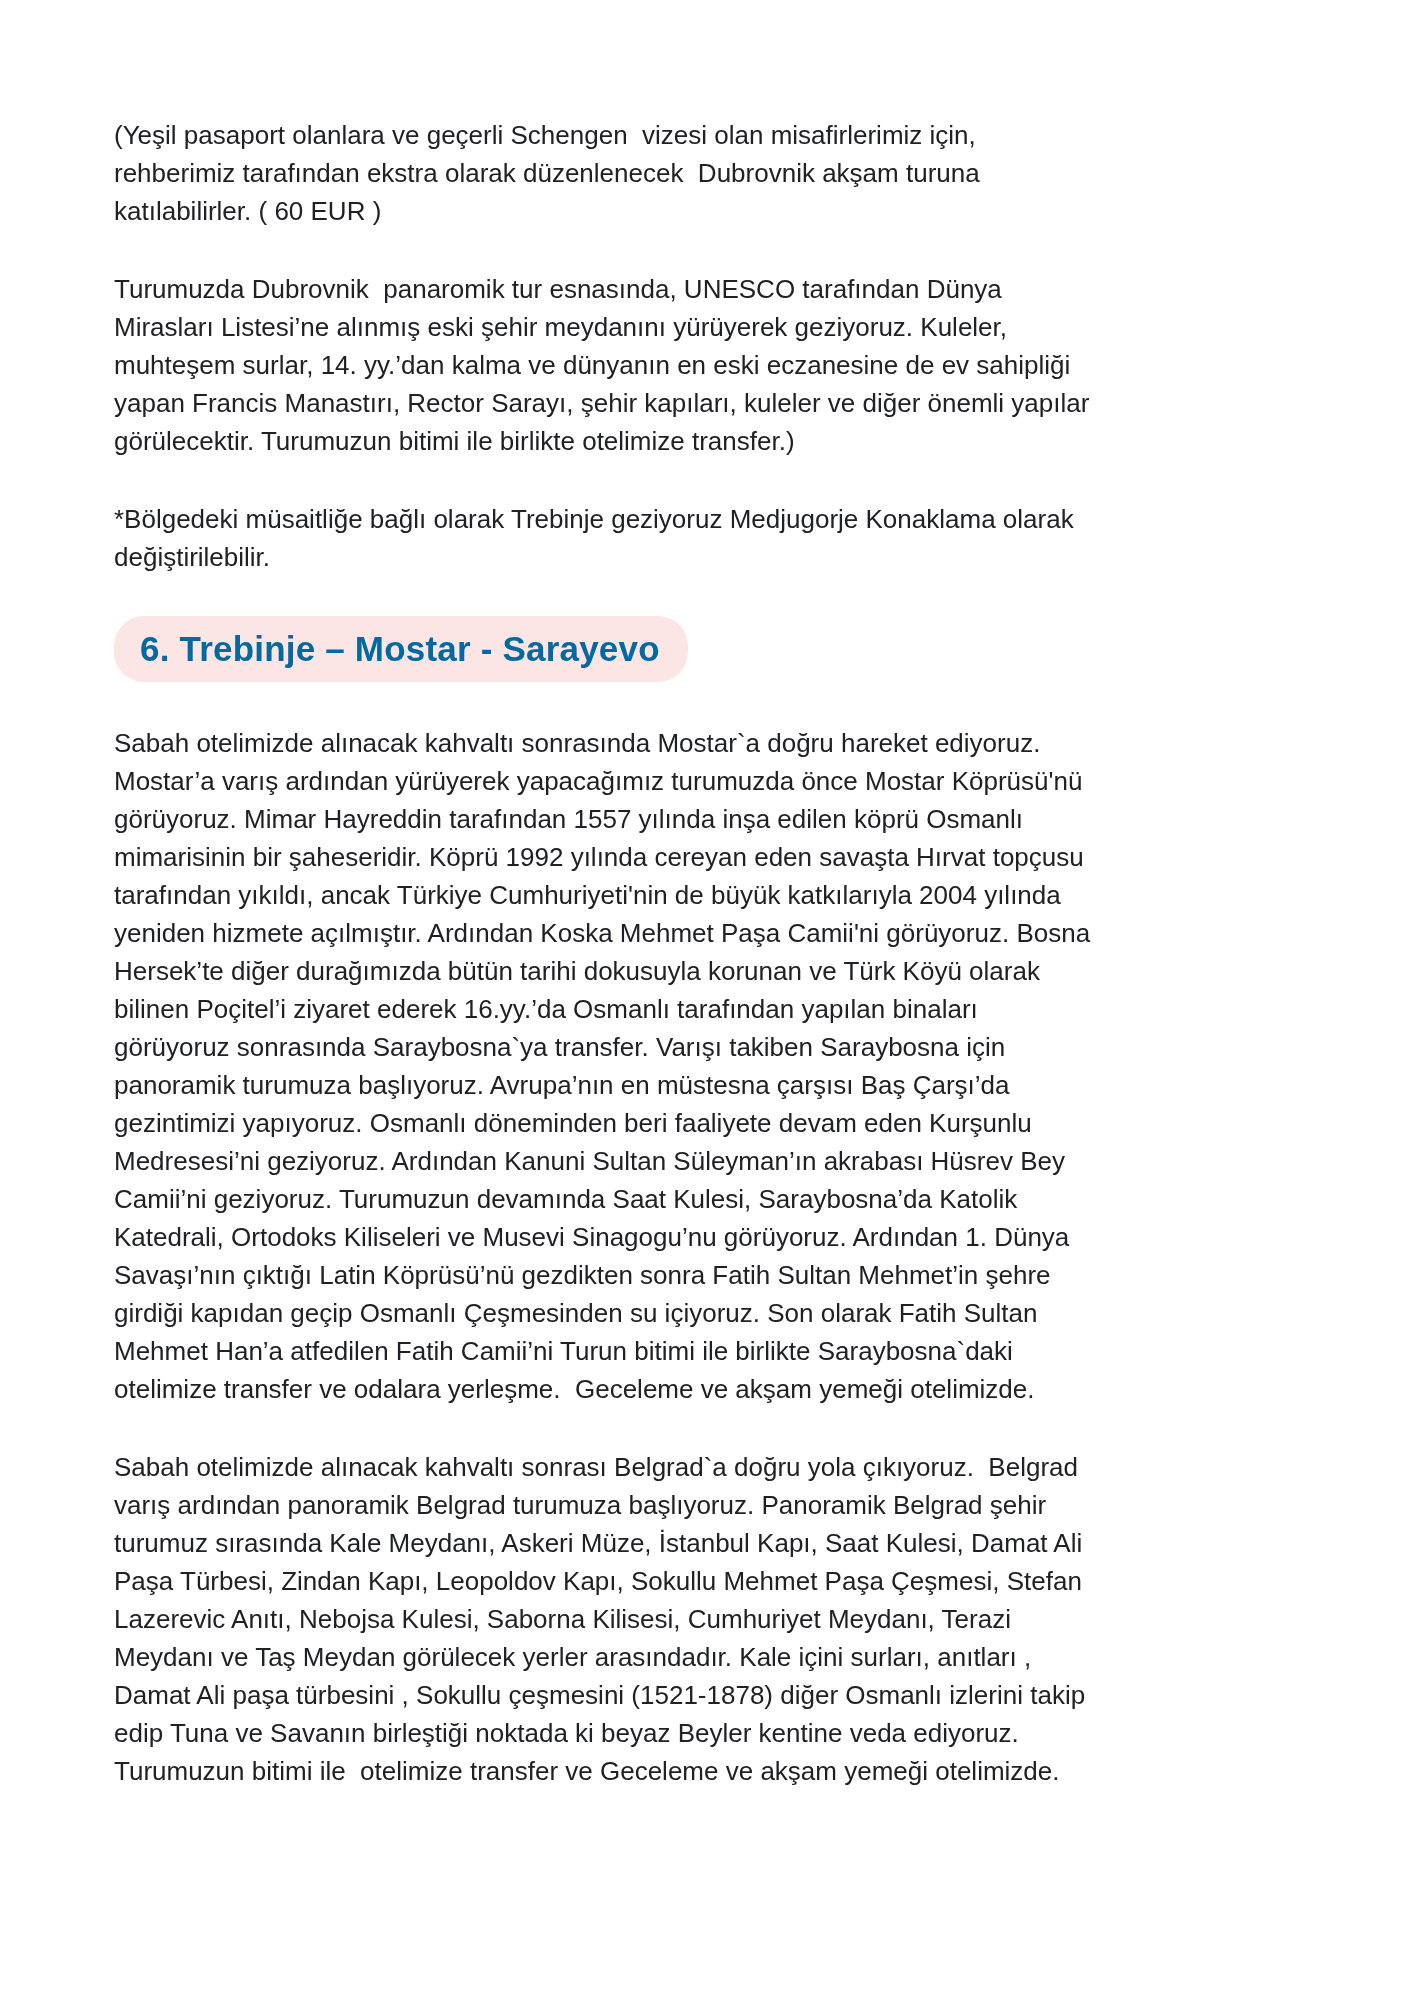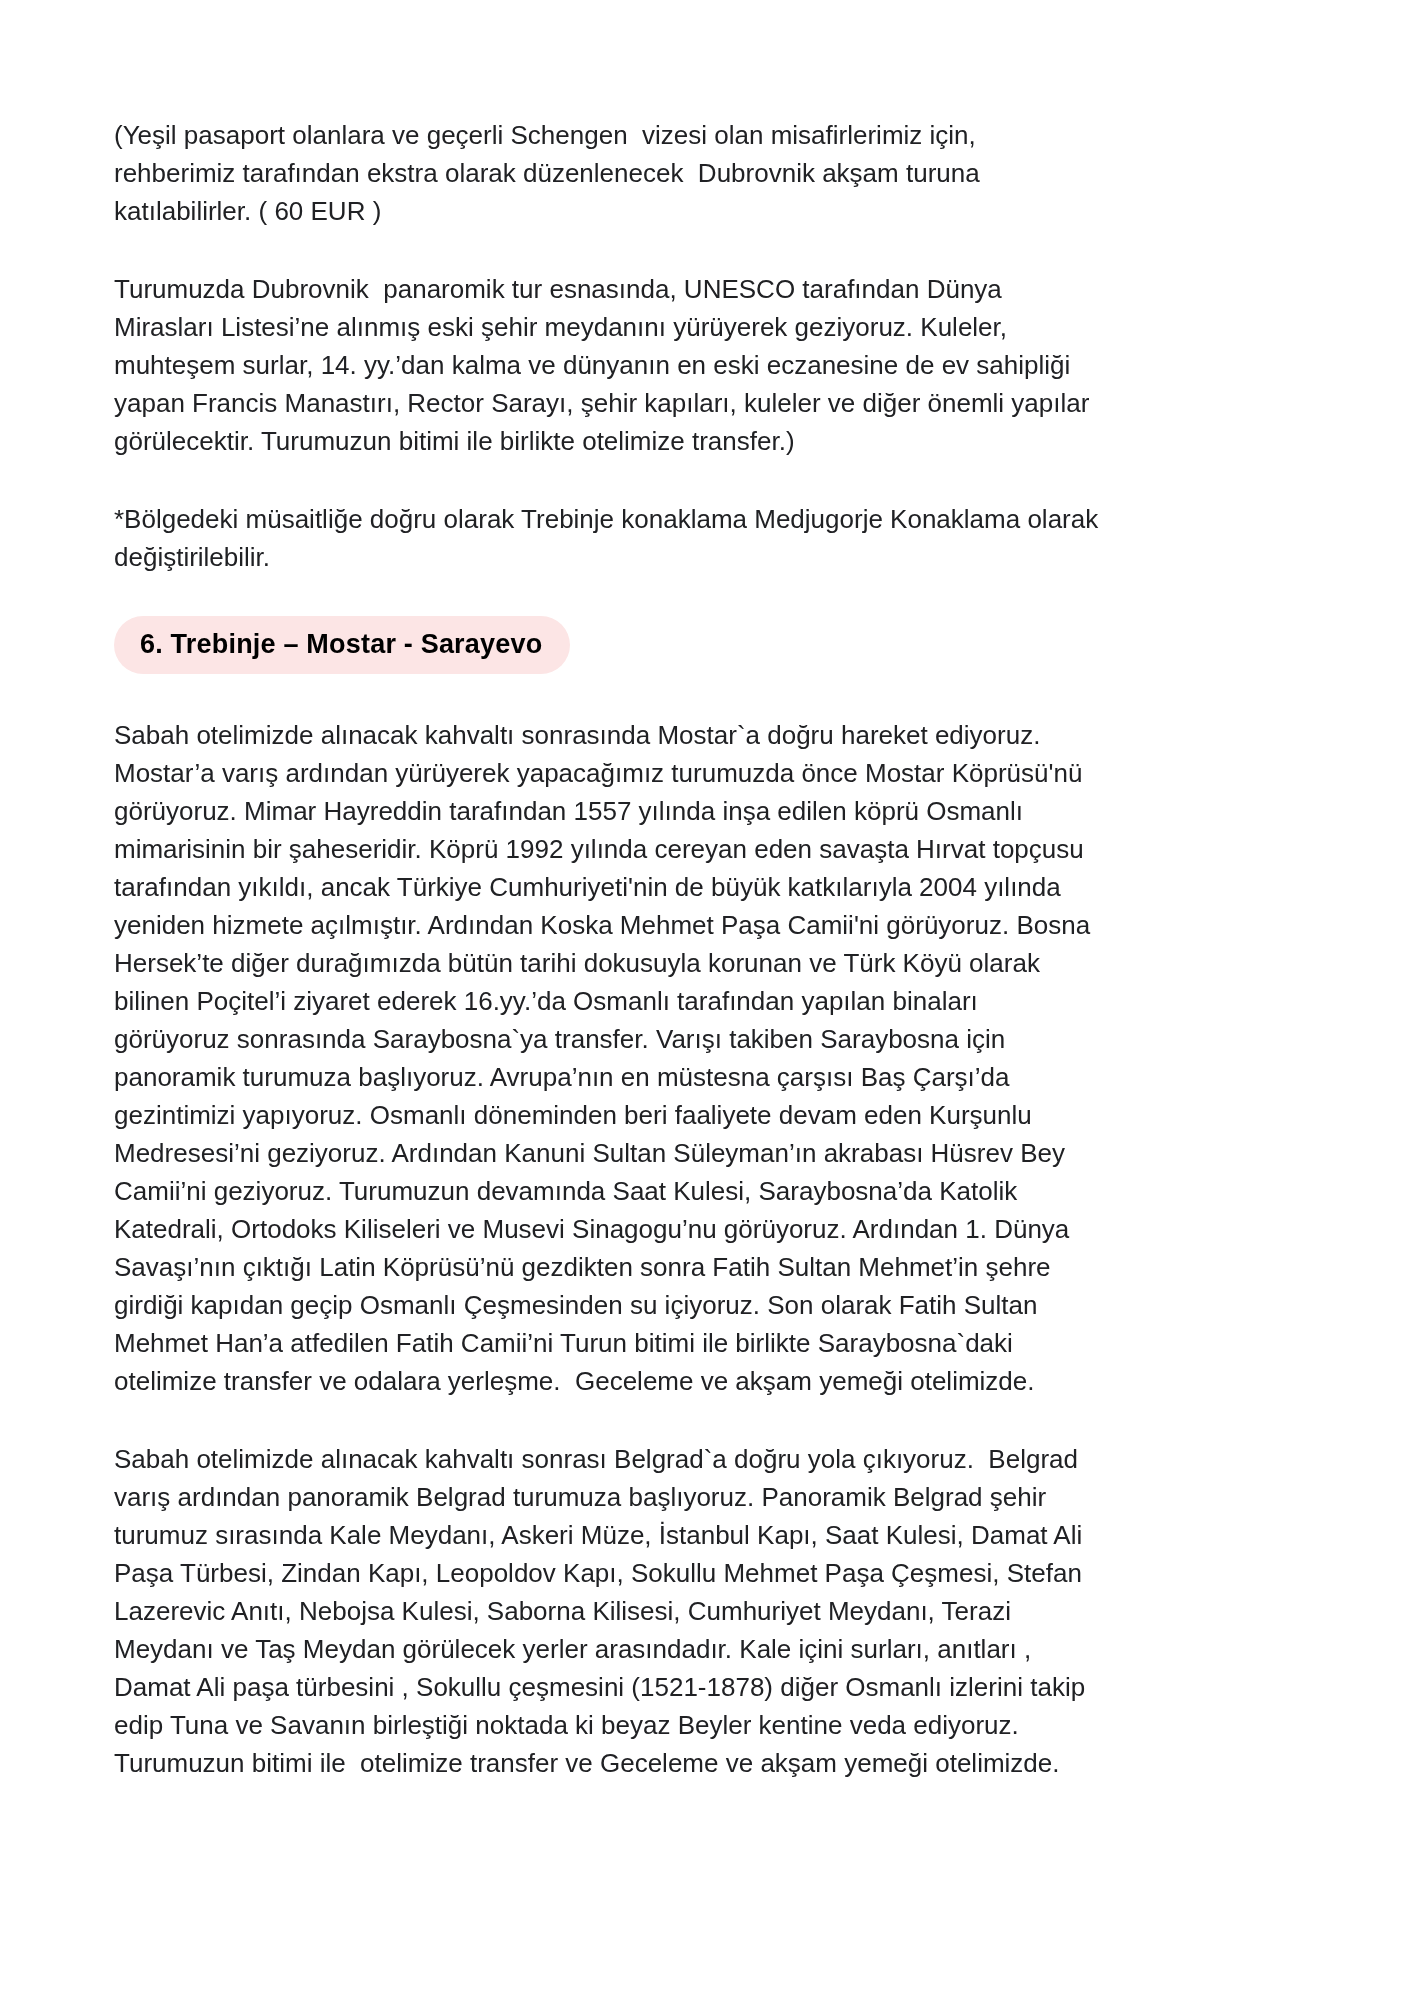--- a/index.html
+++ b/index.html
@@ -26,22 +26,22 @@
     margin: 0 0 40px 0;
     white-space: pre-wrap;       
     color: #202124;
   }
   .badge-row {
     margin: 18px 0 42px 0;
   }
   .badge {
     display: inline-block;
     background: #fce5e5;
-    color: #000000;
-    font-size: 27px;
+    color: #0369a1;
+    font-size: 35px;
     font-weight: 700;
     line-height: 1;
     padding: 15px 28px 16px 26px;
     border-radius: 30px;
     letter-spacing: 0.2px;
   }
   .para:last-child { margin-bottom: 6px; }
 </style>
 </head>
 <body>
@@ -51,21 +51,21 @@
   <p class="para">(Yeşil pasaport olanlara ve geçerli Schengen  vizesi olan misafirlerimiz için,
 rehberimiz tarafından ekstra olarak düzenlenecek  Dubrovnik akşam turuna
 katılabilirler. ( 60 EUR )</p>
 
   <p class="para">Turumuzda Dubrovnik  panaromik tur esnasında, UNESCO tarafından Dünya
 Mirasları Listesi’ne alınmış eski şehir meydanını yürüyerek geziyoruz. Kuleler,
 muhteşem surlar, 14. yy.’dan kalma ve dünyanın en eski eczanesine de ev sahipliği
 yapan Francis Manastırı, Rector Sarayı, şehir kapıları, kuleler ve diğer önemli yapılar
 görülecektir. Turumuzun bitimi ile birlikte otelimize transfer.)</p>
 
-  <p class="para">*Bölgedeki müsaitliğe doğru olarak Trebinje konaklama Medjugorje Konaklama olarak
+  <p class="para">*Bölgedeki müsaitliğe bağlı olarak Trebinje geziyoruz Medjugorje Konaklama olarak
 değiştirilebilir.</p>
 
   <div class="badge-row">
     <span class="badge">6. Trebinje – Mostar - Sarayevo</span>
   </div>
 
   <p class="para">Sabah otelimizde alınacak kahvaltı sonrasında Mostar`a doğru hareket ediyoruz.
 Mostar’a varış ardından yürüyerek yapacağımız turumuzda önce Mostar Köprüsü'nü
 görüyoruz. Mimar Hayreddin tarafından 1557 yılında inşa edilen köprü Osmanlı
 mimarisinin bir şaheseridir. Köprü 1992 yılında cereyan eden savaşta Hırvat topçusu

